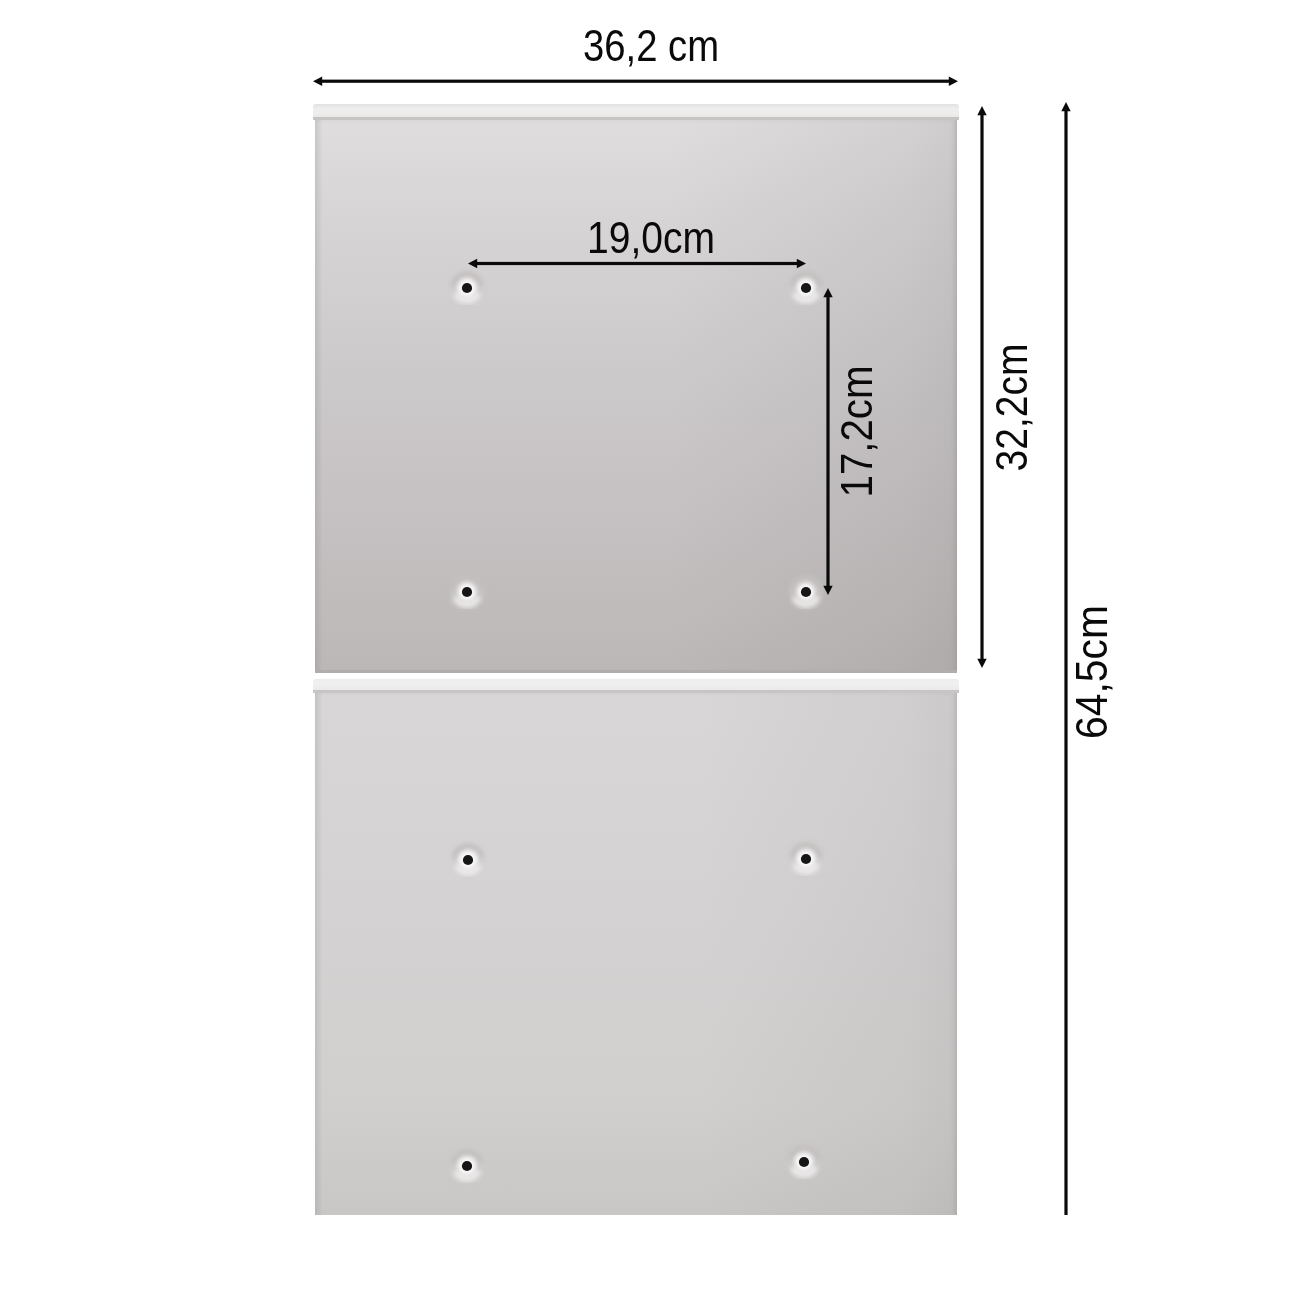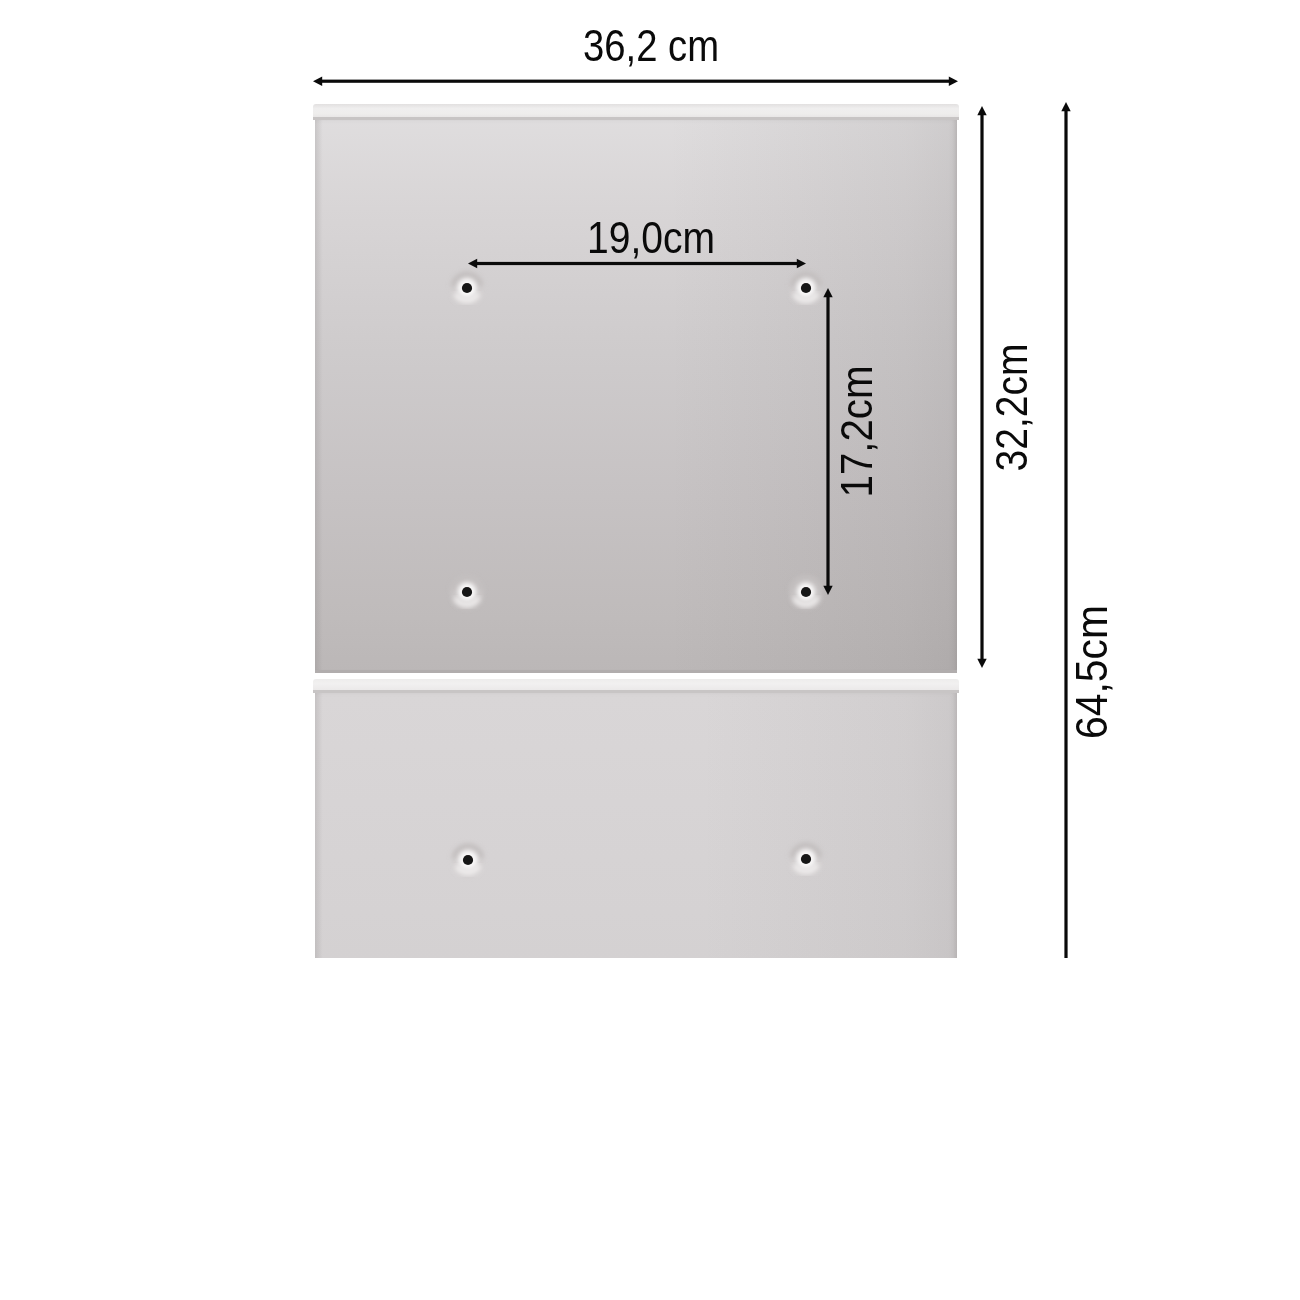--- a/index.html
+++ b/index.html
@@ -1,16 +1,16 @@
 <!DOCTYPE html>
 <html><head>
 <meta charset="utf-8">
 <style>
 html,body{margin:0;padding:0;background:#ffffff;}
-#stage{position:relative;width:1300px;height:958px;background:#ffffff;overflow:hidden;font-family:"Liberation Sans",sans-serif;}
+#stage{position:relative;width:1300px;height:1215px;background:#ffffff;overflow:hidden;font-family:"Liberation Sans",sans-serif;}
 .abs{position:absolute;}
 .hole{position:absolute;width:44px;height:44px;margin-left:-22px;margin-top:-22px;}
 </style>
 </head>
 <body>
 <div id="stage">
 
   <div class="abs" style="left:313px;top:104px;width:646px;height:13px;background:linear-gradient(180deg,#e2e0e0,#efeeee 35%,#eeedec 75%,#e8e6e6);border-radius:3px 3px 0 0;"></div>
 
   <div class="abs" style="left:313px;top:117px;width:646px;height:2.6px;background:#c7c4c4;"></div>

